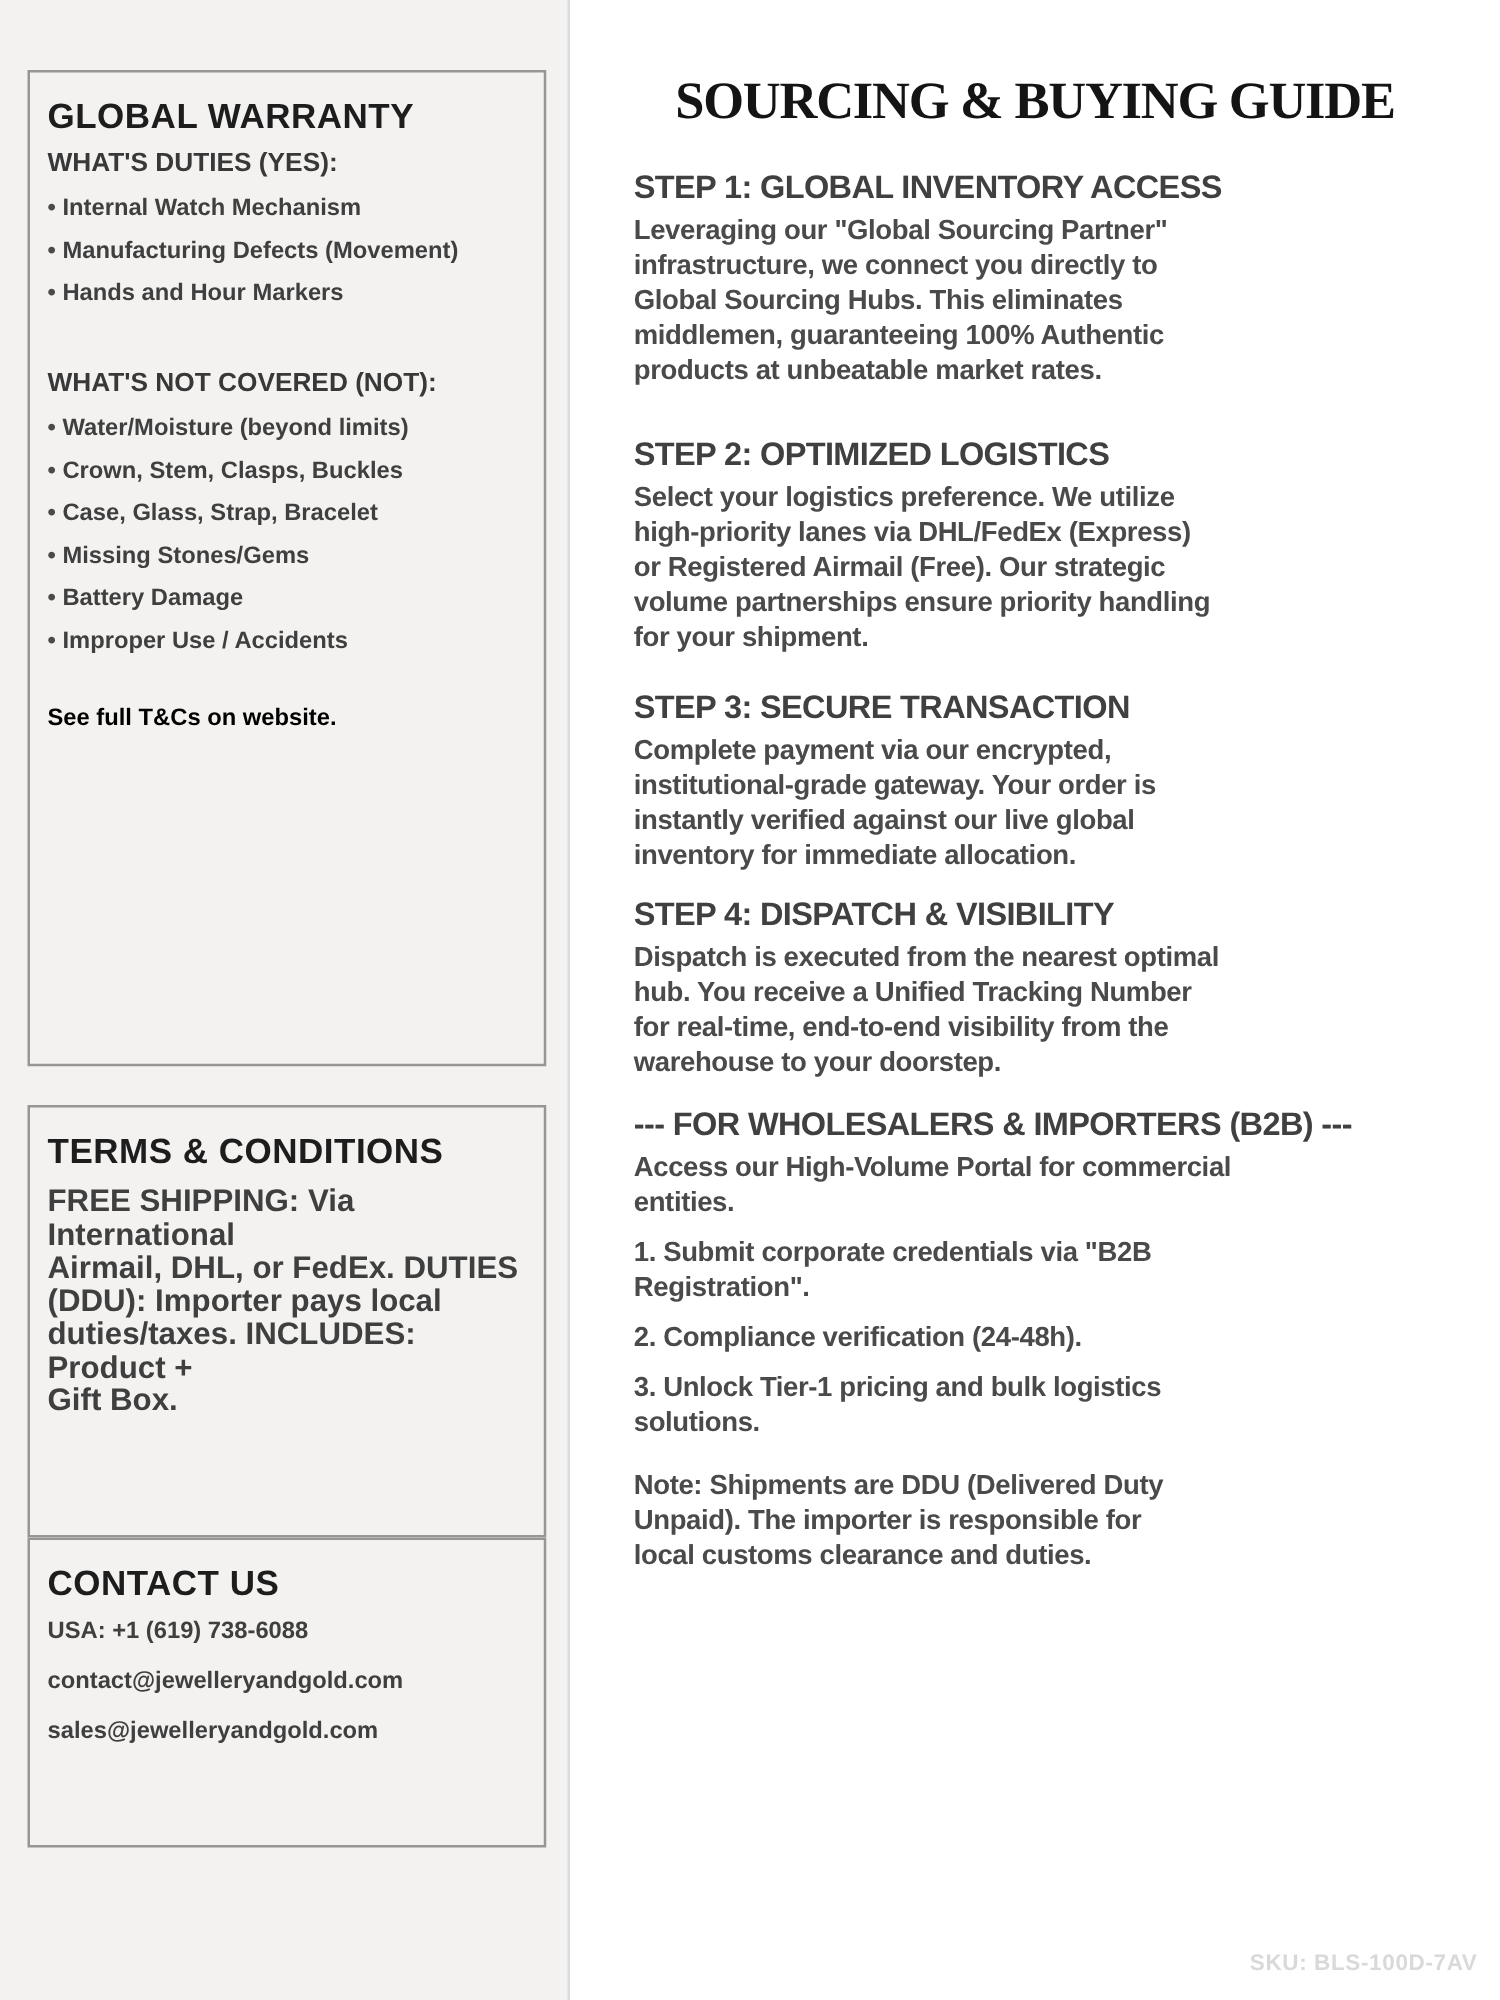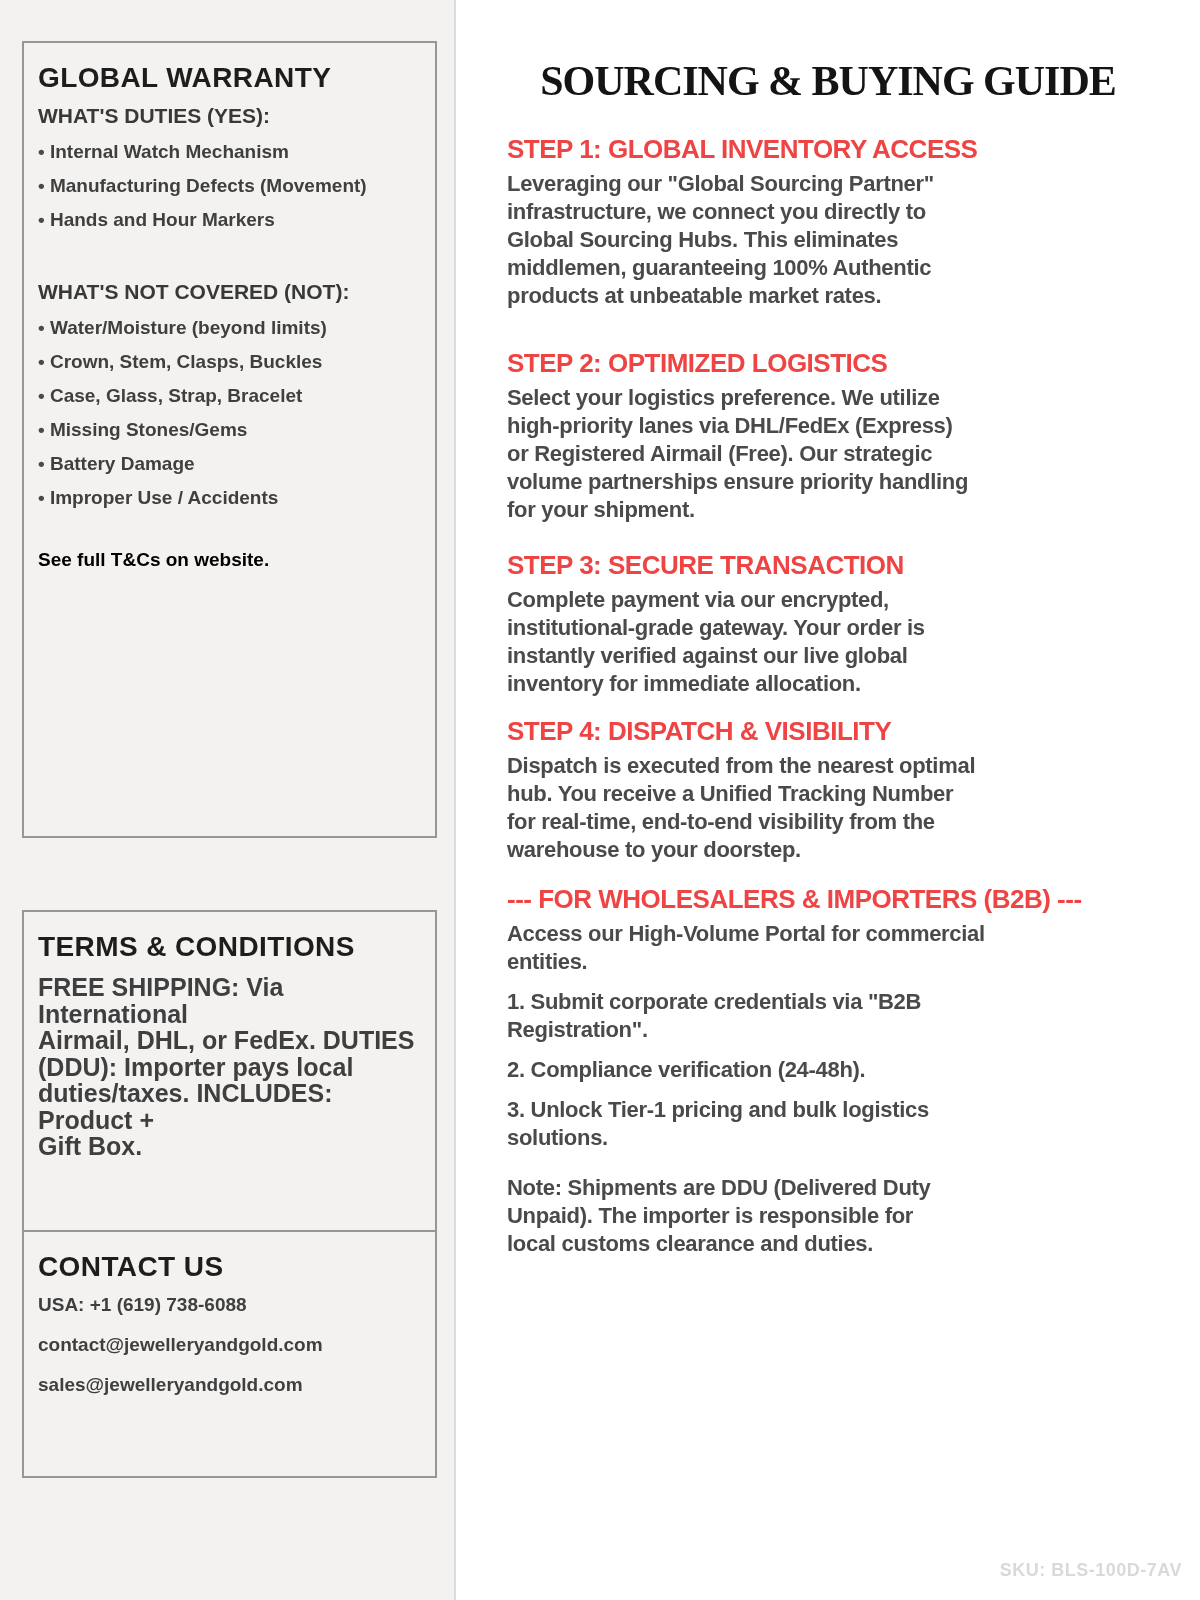--- a/index.html
+++ b/index.html
@@ -10,22 +10,22 @@
   }
   
   .sidebar {
     position:absolute; left:0; top:0; width:454px; height:1600px;
     background:#f3f2f0; border-right:2px solid #dcdcdc;
   }
   .panel {
     position:absolute; left:22px; width:415px; box-sizing:border-box;
     background:#f3f2f0; border:2px solid #969696; padding:18px 14px;
   }
-  .panel-warranty { top:41px;  height:797px; }
-  .panel-terms    { top:910px; height:346px; }
+  .panel-warranty { top:56px;  height:797px; }
+  .panel-terms    { top:884px; height:346px; }
   .panel-contact  { top:1230px;height:248px; }
   .panel-title {
     margin:0 0 6px 0; font-size:28px; font-weight:bold; color:#1d1d1d;
     letter-spacing:0.4px; line-height:34px;
   }
   .subhead {
     margin:8px 0 6px 0; font-size:21px; font-weight:bold; color:#383838;
     line-height:26px;
   }
   .subhead-second { margin-top:42px; }
@@ -50,21 +50,21 @@
   
   .main { position:absolute; left:456px; top:0; width:744px; height:1600px; }
   .main-title {
     margin:58px 10px 0 10px; text-align:center;
     font-size:42px; line-height:46px; font-weight:bold; color:#141414;
     letter-spacing:-1px;
     font-family:Liberation Serif, serif;
   }
   .section { margin:0 30px 0 51px; }
   .section h3 {
-    margin:26px 0 6px 0; font-size:26px; font-weight:bold; color:#ef4444;
+    margin:26px 0 6px 0; font-size:26px; font-weight:bold; color:#404040;
     line-height:30px; letter-spacing:-0.5px;
   }
   .sec-1 h3 { margin-top:30px; }
   .sec-2 h3 { margin-top:38px; }
   .sec-3 h3 { margin-top:26px; }
   .sec-4 h3 { margin-top:18px; }
   .sec-b2b h3 { margin-top:20px; }
   .body-text {
     margin:0; font-size:22px; font-weight:bold; color:#4a4a4a;
     line-height:28px; letter-spacing:-0.3px; white-space:pre-line;

